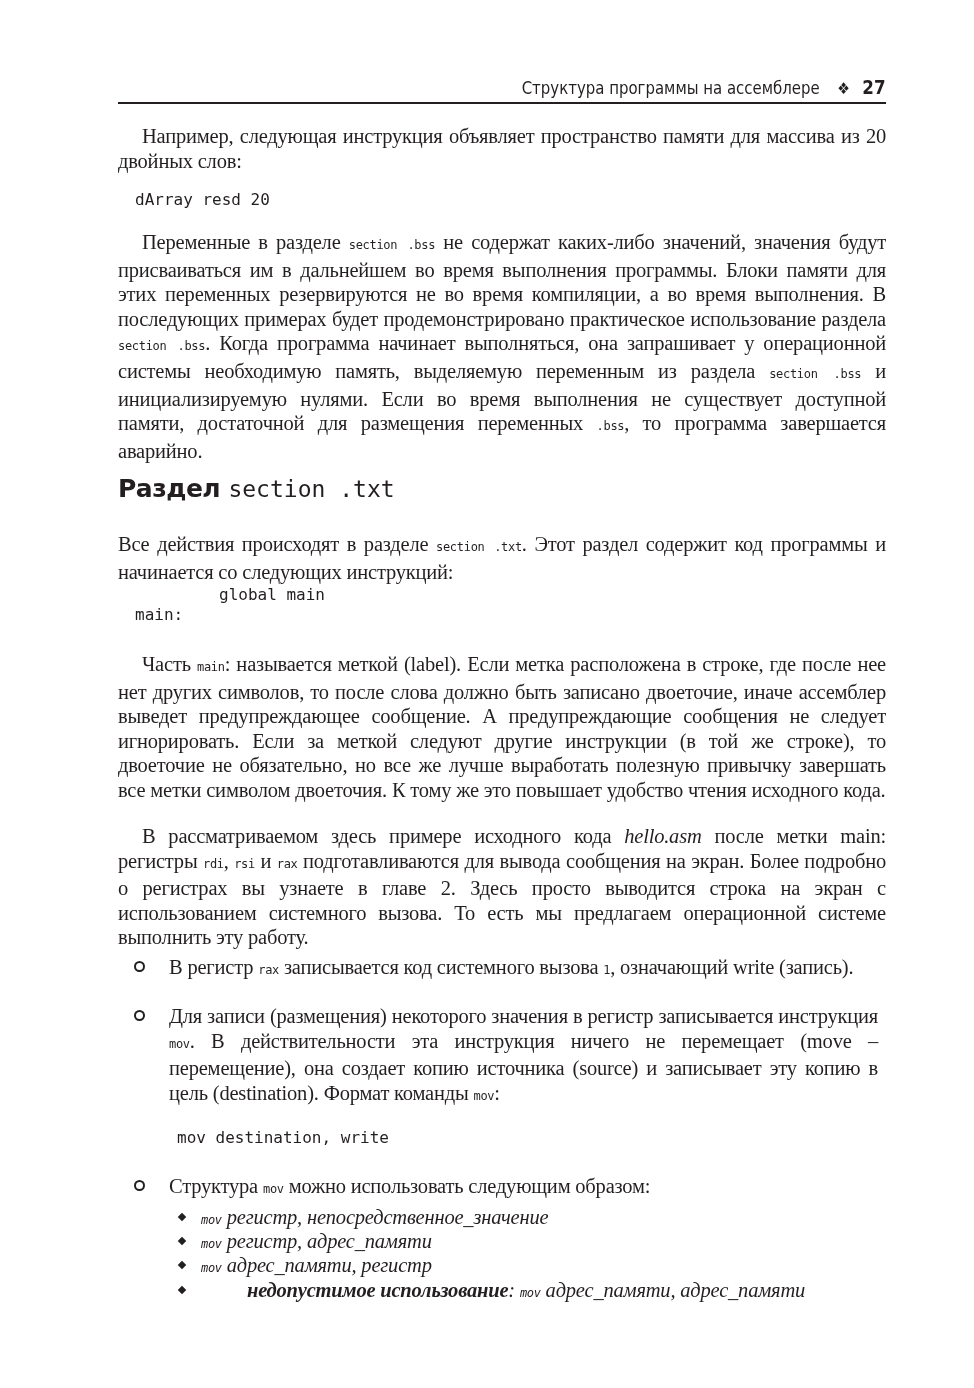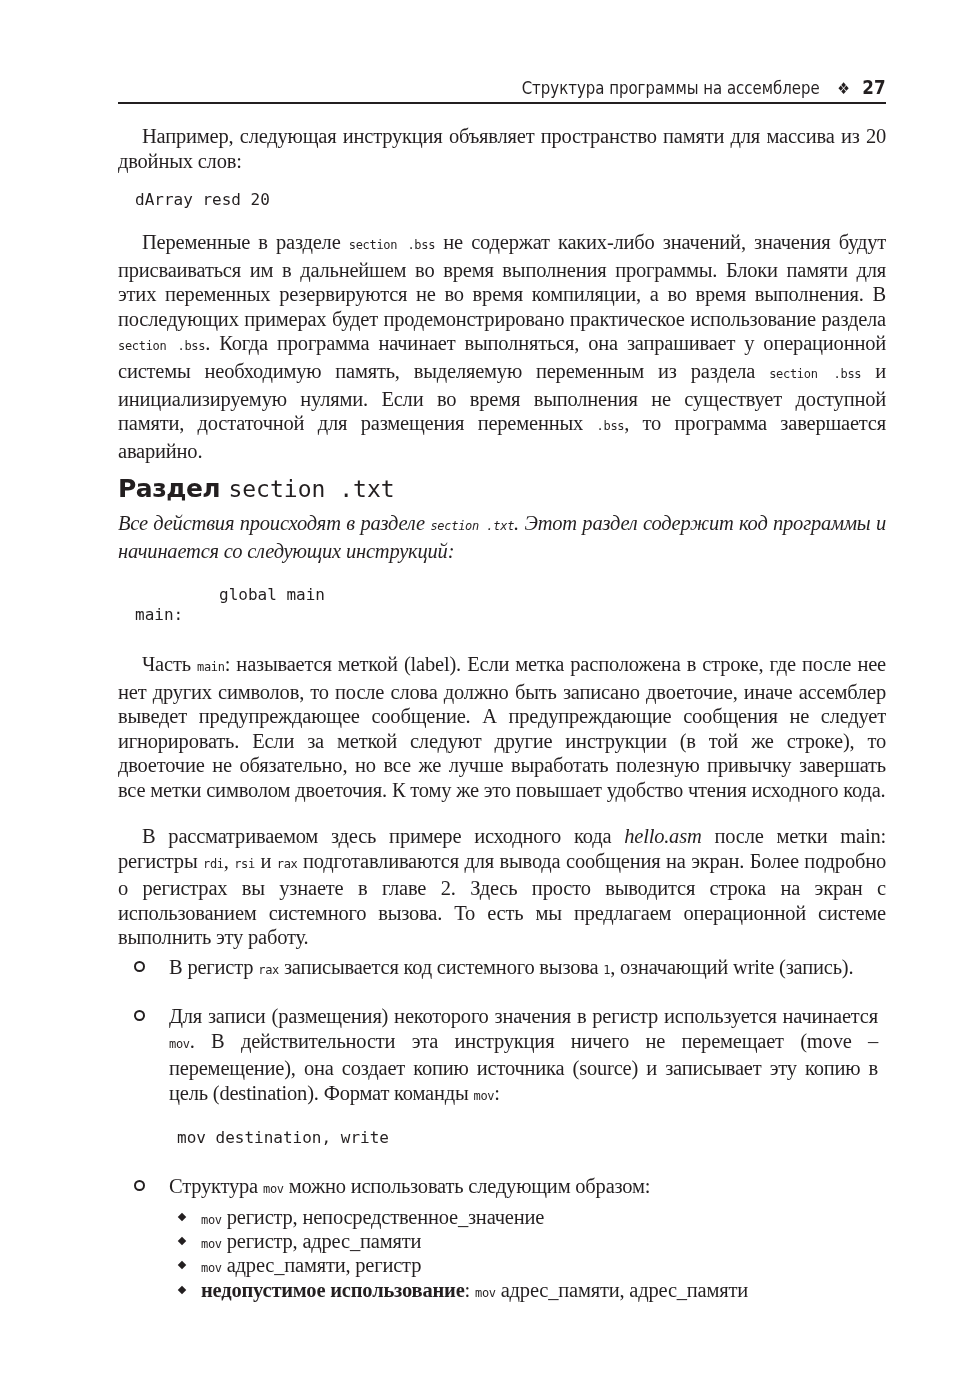--- a/index.html
+++ b/index.html
@@ -12,25 +12,25 @@
   .txt { font-family:"Liberation Serif", serif; font-size:20.5px; line-height:24.6px; text-align:justify; letter-spacing:-0.2px; }
   .p { position:absolute; left:0; width:768px; margin:0; }
   .indent { text-indent:24px; }
   code, .mono { font-family:"DejaVu Sans Mono", monospace; font-size:12px; letter-spacing:-0.3px; }
   .codeblock { position:absolute; font-family:"DejaVu Sans Mono", monospace; font-size:16px; white-space:pre; line-height:20px; }
   h2 { position:absolute; left:0; top:474px; margin:0; font-family:"DejaVu Sans", sans-serif; font-size:25px; font-weight:bold; letter-spacing:-0.5px; }
   h2 .mono { font-weight:normal; font-size:23px; letter-spacing:0; }
   .bullet { position:absolute; left:16px; width:744px; }
   .bullet .mark { position:absolute; left:0; top:6px; width:11px; height:11px; border:2px solid #231f20; border-radius:50%; box-sizing:border-box; }
   .bullet .body { margin-left:35px; }
-  .sub { position:absolute; left:58px; width:710px; }
+  .sub { position:absolute; left:58px; width:710px;font-style:italic; }
   .sub .dmark { position:absolute; left:3px; top:9px; width:6px; height:6px; background:#231f20; transform:rotate(45deg); }
   .sub .body { margin-left:25px; }
   i { font-style:italic; }
-  b { font-weight:bold; }
+  b { font-weight:bold;margin-left:46px; }
 </style>
 </head>
 <body>
 
 <div class="page">
 
   <div class="running-head">
     <span>Структура программы на ассемблере</span>
     <span class="sep">❖</span>
     <span class="num">27</span>
@@ -38,37 +38,37 @@
   <div class="rule"></div>
 
   <p class="p txt indent" style="top:124px;"><span>Например, следующая инструкция объявляет пространство памяти для массива из 20 двойных слов:</span></p>
 
   <div class="codeblock" style="left:17px; top:190px;">dArray resd 20</div>
 
   <p class="p txt indent" style="top:230px;"><span>Переменные в разделе </span><code>section .bss</code><span> не содержат каких-либо значений, значения будут присваиваться им в дальнейшем во время выполнения программы. Блоки памяти для этих переменных резервируются не во время компиляции, а во время выполнения. В последующих примерах будет продемонстрировано практическое использование раздела </span><code>section .bss</code><span>. Когда программа начинает выполняться, она запрашивает у операционной системы необходимую память, выделяемую переменным из раздела </span><code>section .bss</code><span> и инициализируемую нулями. Если во время выполнения не существует доступной памяти, достаточной для размещения переменных </span><code>.bss</code><span>, то программа завершается аварийно.</span></p>
 
   <h2><span>Раздел</span> <span class="mono">section .txt</span></h2>
 
-  <p class="p txt" style="top:511px;font-style:italic;"><span>Все действия происходят в разделе </span><code>section .txt</code><span>. Этот раздел содержит код программы и начинается со следующих инструкций:</span></p>
+  <p class="p txt" style="top:532px;"><span>Все действия происходят в разделе </span><code>section .txt</code><span>. Этот раздел содержит код программы и начинается со следующих инструкций:</span></p>
 
   <div class="codeblock" style="left:101px; top:585px;">global main</div>
   <div class="codeblock" style="left:17px; top:605px;">main:</div>
 
   <p class="p txt indent" style="top:652px;"><span>Часть </span><code>main</code><span>: называется меткой (label). Если метка расположена в строке, где после нее нет других символов, то после слова должно быть записано двоеточие, иначе ассемблер выведет предупреждающее сообщение. А предупреждающие сообщения не следует игнорировать. Если за меткой следуют другие инструкции (в той же строке), то двоеточие не обязательно, но все же лучше выработать полезную привычку завершать все метки символом двоеточия. К тому же это повышает удобство чтения исходного кода.</span></p>
 
   <p class="p txt indent" style="top:824px;"><span>В рассматриваемом здесь примере исходного кода </span><i>hello.asm</i><span> после метки main: регистры </span><code>rdi</code><span>, </span><code>rsi</code><span> и </span><code>rax</code><span> подготавливаются для вывода сообщения на экран. Более подробно о регистрах вы узнаете в главе 2. Здесь просто выводится строка на экран с использованием системного вызова. То есть мы предлагаем операционной системе выполнить эту работу.</span></p>
 
   <div class="bullet txt" style="top:955px;">
     <span class="mark"></span>
     <div class="body"><span>В регистр </span><code>rax</code><span> записывается код системного вызова </span><code>1</code><span>, означающий write (запись).</span></div>
   </div>
 
   <div class="bullet txt" style="top:1004px;">
     <span class="mark"></span>
-    <div class="body"><span>Для записи (размещения) некоторого значения в регистр используется начинается </span><code>mov</code><span>. В действительности эта инструкция ничего не перемещает (move – перемещение), она создает копию источника (source) и записывает эту копию в цель (destination). Формат команды </span><code>mov</code><span>:</span></div>
+    <div class="body"><span>Для записи (размещения) некоторого значения в регистр записывается инструкция </span><code>mov</code><span>. В действительности эта инструкция ничего не перемещает (move – перемещение), она создает копию источника (source) и записывает эту копию в цель (destination). Формат команды </span><code>mov</code><span>:</span></div>
   </div>
 
   <div class="codeblock" style="left:59px; top:1128px;">mov destination, write</div>
 
   <div class="bullet txt" style="top:1174px;">
     <span class="mark"></span>
     <div class="body"><span>Структура </span><code>mov</code><span> можно использовать следующим образом:</span></div>
   </div>
 
   <div class="sub txt" style="top:1205px;">

